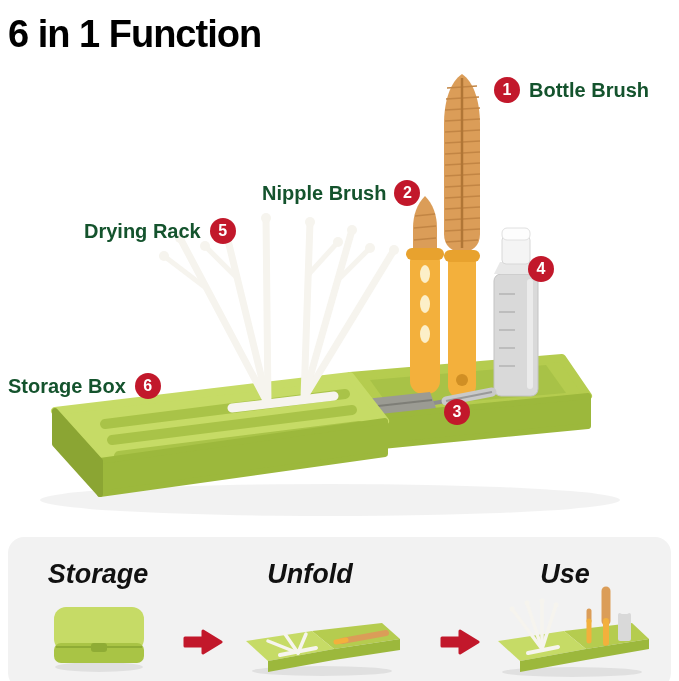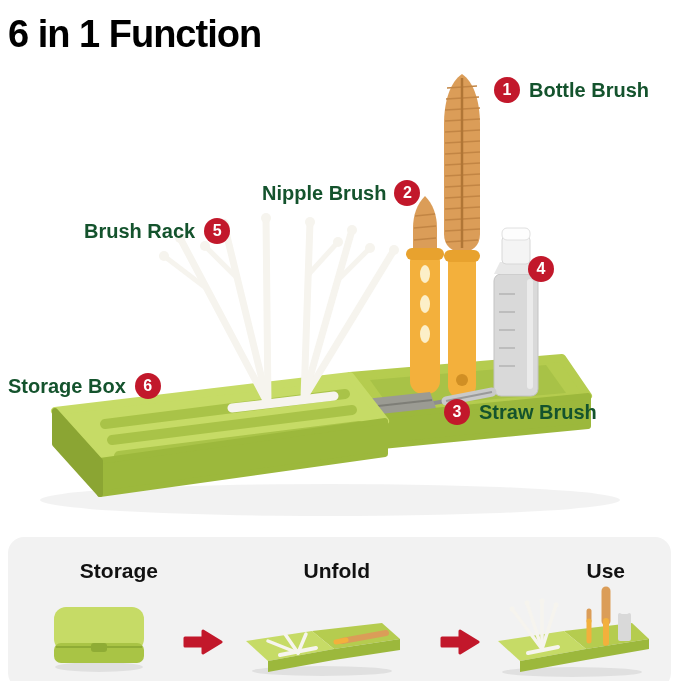--- a/index.html
+++ b/index.html
@@ -22,21 +22,21 @@
   .badge{width:26px;height:26px;flex:0 0 26px;border-radius:50%;background:var(--accent-red);color:#fff;
          font-size:16px;font-weight:bold;display:flex;align-items:center;justify-content:center;}
   .callout .label{font-size:20px;font-weight:600;color:#14532d;white-space:nowrap;}
   .co-1{left:494px;top:61px;}
   .co-2{left:262px;top:164px;gap:8px;}
   .co-3{left:444px;top:383px;}
   .co-4{left:528px;top:240px;}
   .co-5{left:84px;top:202px;}
   .co-6{left:8px;top:357px;}
   .panel{position:absolute;left:8px;top:521px;width:663px;height:152px;border-radius:16px;background:var(--panel-gray);}
-  .step-label{position:absolute;width:120px;text-align:right;font-size:21px;font-weight:700;color:#111;}
+  .step-label{position:absolute;width:120px;text-align:center;font-size:27px;font-weight:700;color:#111;font-style:italic;}
   .lbl-storage{left:30px;top:22px;}
   .lbl-unfold{left:242px;top:22px;}
   .lbl-use{left:497px;top:22px;}
   .mini{position:absolute;}
   .mini-1{left:36px;top:62px;}
   .mini-2{left:232px;top:66px;}
   .mini-3{left:486px;top:42px;}
   .arrow{position:absolute;}
   .arrow-1{left:175px;top:90px;}
   .arrow-2{left:432px;top:90px;}
@@ -135,27 +135,26 @@
   <div class="callout co-1">
     <span class="badge">1</span>
     <span class="label">Bottle Brush</span>
   </div>
   <div class="callout co-2">
     <span class="label">Nipple Brush</span>
     <span class="badge">2</span>
   </div>
   <div class="callout co-3">
     <span class="badge">3</span>
-    <span class="label">Straw Brush</span>
   </div>
   <div class="callout co-4">
     <span class="badge">4</span>
   </div>
   <div class="callout co-5">
-    <span class="label">Brush Rack</span>
+    <span class="label">Drying Rack</span>
     <span class="badge">5</span>
   </div>
   <div class="callout co-6">
     <span class="label">Storage Box</span>
     <span class="badge">6</span>
   </div>
 
   <div class="panel">
 
     <div class="step-label lbl-storage">Storage</div>

